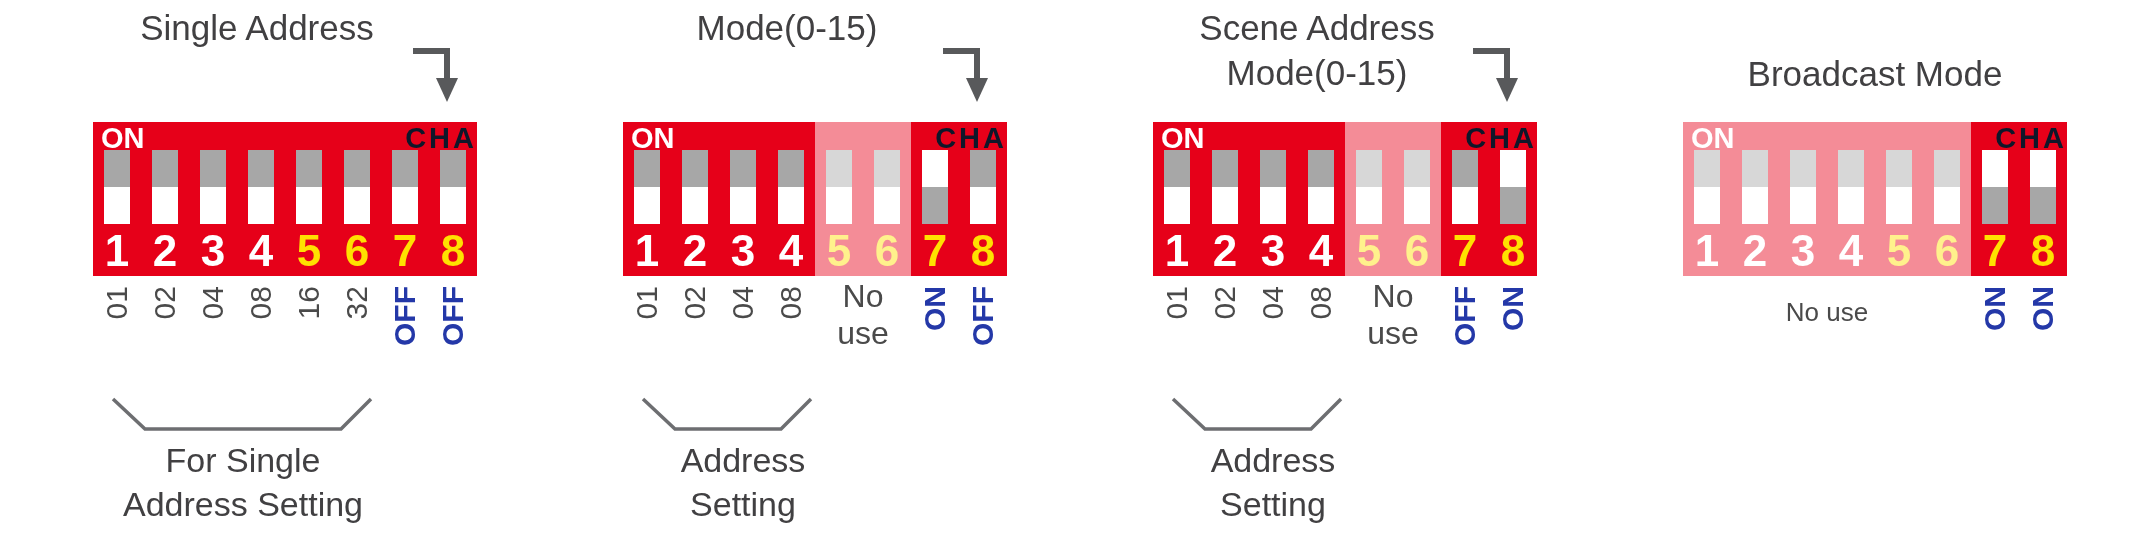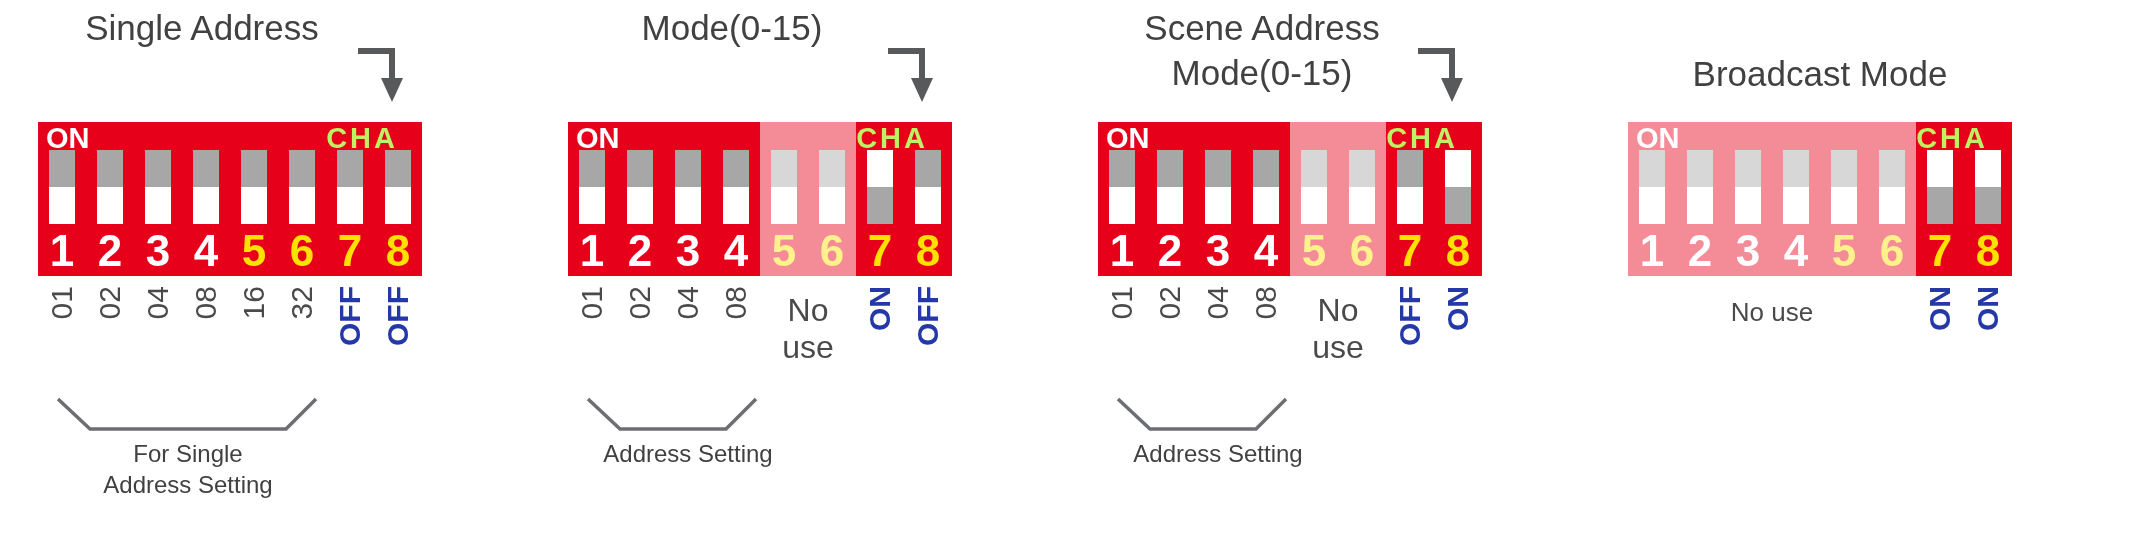--- a/index.html
+++ b/index.html
@@ -1,59 +1,59 @@
 <!DOCTYPE html>
 <html style="--block_red: #e60019; --slot_gray: #a7a7a7; --knob_white: #ffffff; --number_white: #ffffff; --number_yellow: #ffe100; --label_blue: #2438a8; --text_dark: #4a4a4a; --title_gray: #414042; --arrow_gray: #58595b; --bracket_gray: #6d6e71; --overlay_white: rgba(255,255,255,0.55);"><head>
 <meta charset="utf-8">
 <style>
   html,body{margin:0;padding:0;background:#ffffff;}
   body{width:2151px;height:535px;overflow:hidden;font-family:"Liberation Sans",sans-serif;}
-  .stage{position:relative;width:2151px;height:396px;display:flex;gap:146px;padding-left:38px;box-sizing:border-box;}
+  .stage{position:relative;width:2151px;height:396px;display:flex;gap:146px;padding-left:93px;box-sizing:border-box;}
 
   .panel{position:relative;width:384px;flex:0 0 384px;}
 
   .title{height:122px;padding-top:6px;box-sizing:border-box;text-align:center;
          font-size:35px;line-height:1.28;color:var(--title_gray);}
   .panel--arrow .title{padding-right:56px;}
   .panel--broadcast .title{padding-top:52px;}
 
   .arrow{position:absolute;top:44px;right:16px;width:52px;height:62px;}
   .arrow polyline{stroke:var(--arrow_gray);stroke-width:6;fill:none;}
   .arrow polygon{fill:var(--arrow_gray);}
 
   .block{position:relative;height:154px;background:var(--block_red);display:flex;}
   .on-label{position:absolute;top:0;left:8px;font-size:29px;font-weight:700;color:#fff;z-index:3;}
-  .cha-label{position:absolute;top:0;right:24px;font-size:29px;font-weight:700;color:#bef264;letter-spacing:3px;z-index:3;}
+  .cha-label{position:absolute;top:0;right:0;font-size:29px;font-weight:700;color:#0f172a;letter-spacing:3px;z-index:3;}
 
   .cell{position:relative;flex:1 1 0;display:flex;flex-direction:column;align-items:center;justify-content:flex-end;}
   .cell::after{content:"";position:absolute;inset:0;background:var(--overlay_white);opacity:0;z-index:2;pointer-events:none;}
   .cell[data-active="false"]::after{opacity:1;}
   .slot{position:relative;width:26px;height:74px;background:var(--slot_gray);margin-bottom:5px;}
   .knob{position:absolute;left:0;width:26px;height:37px;background:var(--knob_white);}
   .slot[data-state="down"] .knob{bottom:0;}
   .slot[data-state="up"] .knob{top:0;}
   .num{font-size:44px;font-weight:700;color:var(--number_white);line-height:1;padding-bottom:3px;}
   .cell:nth-child(n+7) .num{color:var(--number_yellow);}
 
   .labels{position:relative;display:flex;height:118px;}
   .lcell{flex:1 1 0;display:flex;justify-content:center;align-items:flex-start;padding-top:10px;}
   .vlabel{writing-mode:vertical-rl;transform:rotate(180deg);font-size:30px;color:var(--text_dark);line-height:1;}
   .lcell:nth-child(n+7) .vlabel{color:var(--label_blue);font-weight:700;}
 
   .no-use{position:absolute;text-align:center;font-size:32px;color:var(--text_dark);line-height:1.15;}
-  .no-use--two{left:192px;width:96px;top:16px;}
+  .no-use--two{left:192px;width:96px;top:2px;}
   .no-use--wide{left:0;width:288px;top:22px;font-size:26px;}
 
   .bracket-row{position:relative;height:44px;}
   .bracket{position:absolute;top:2px;}
   .bracket polyline{stroke:var(--bracket_gray);stroke-width:3.5;fill:none;}
   .bracket--six{left:18px;width:262px;height:38px;}
   .bracket--four{left:18px;width:172px;height:38px;}
 
-  .caption{text-align:center;font-size:24px;line-height:1.3;color:var(--title_gray);}
+  .caption{text-align:center;font-size:34px;line-height:1.3;color:var(--title_gray);}
   .caption--six{width:300px;}
   .caption--four{width:240px;}
 </style>
 </head>
 <body>
 
 <div class="stage">
 
   <section class="panel panel--arrow">
     <div class="title">

